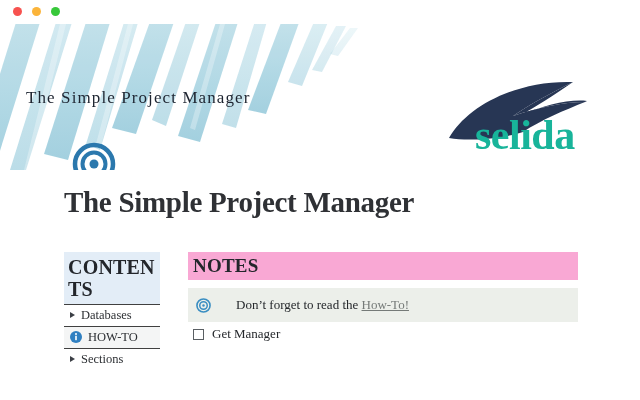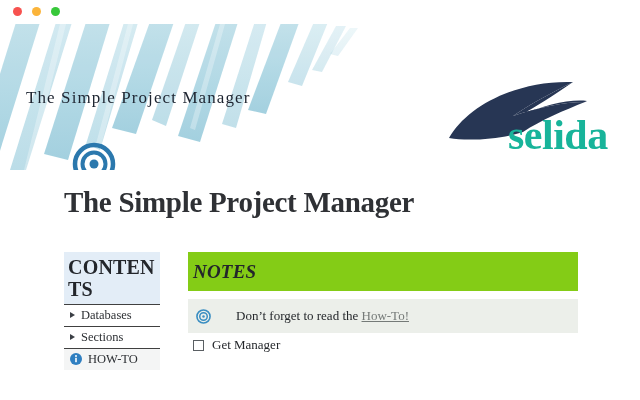--- a/index.html
+++ b/index.html
@@ -33,21 +33,21 @@
     font-size:17px; color:#1d2430; letter-spacing:1.1px;
     white-space:nowrap; z-index:3;
   }
   .bullseye-banner { position:absolute; left:72px; top:118px; width:44px; height:44px; z-index:4; }
 
   .logo { position:absolute; left:445px; top:48px; width:160px; height:92px; }
   .logo-text {
     position:absolute; left:30px; top:42px;
     font-family:"Liberation Serif", serif;
     font-weight:700; font-size:42px; color:#18b49a;
-    letter-spacing:-0.5px; line-height:1;margin-left:33px;
+    letter-spacing:-0.5px; line-height:1;
   }
   .logo-swoosh { position:absolute; left:0; top:0; }
 
   
   .page-title {
     position:absolute; left:64px; top:186px;
     font-family:"Liberation Serif", serif;
     font-weight:700; font-size:29px; color:#2f3135;
     letter-spacing:-0.3px; white-space:nowrap;
   }
@@ -74,24 +74,24 @@
   .tri {
     width:0; height:0; flex:0 0 auto;
     border-left:5px solid #3b3f45;
     border-top:3.5px solid transparent;
     border-bottom:3.5px solid transparent;
   }
   .info-icon { flex:0 0 auto; width:12px; height:12px; }
 
   .col-notes { position:absolute; left:188px; top:0; width:390px; }
   .notes-head {
-    background:#84cc16; height:39px; padding-left:5px;
+    background:#f9a8d4; height:28px; padding-left:5px;
     display:flex; align-items:center;
     font-family:"Liberation Serif", serif;
-    font-weight:700; font-size:19px; color:#23262b; letter-spacing:0.2px;font-style:italic;
+    font-weight:700; font-size:19px; color:#23262b; letter-spacing:0.2px;
   }
   .callout {
     margin-top:8px; background:#ecefea; height:34px;
     display:flex; align-items:center; gap:25px; padding-left:8px;
     font-family:"Liberation Serif", serif;
     font-size:13px; color:#24272b;
   }
   .callout-ico { flex:0 0 auto; width:15px; height:15px; }
   .callout a {
     color:#757a78; text-decoration:underline;
@@ -171,32 +171,32 @@
   <div class="cols">
 
     <div class="col-contents">
       <div class="contents-head">CONTENTS</div>
 
       <div class="nav-item">
         <span class="tri"></span>
         <span>Databases</span>
       </div>
 
-      <div class="nav-item">
-        <span class="tri"></span>
-        <span>Sections</span>
-      </div>
-
       <div class="nav-item shaded">
         <svg class="info-icon" viewBox="0 0 12 12">
           <circle cx="6" cy="6" r="6" fill="#2f7fc1"></circle>
           <rect x="5.2" y="4.8" width="1.6" height="4.4" fill="#ffffff"></rect>
           <circle cx="6" cy="3" r="1" fill="#ffffff"></circle>
         </svg>
         <span>HOW-TO</span>
+      </div>
+
+      <div class="nav-item">
+        <span class="tri"></span>
+        <span>Sections</span>
       </div>
     </div>
 
     <div class="col-notes">
       <div class="notes-head">NOTES</div>
 
       <div class="callout">
         <svg class="callout-ico" viewBox="0 0 16 16">
           <circle cx="8" cy="8" r="7" fill="none" stroke="#3a8ec2" stroke-width="1.7"></circle>
           <circle cx="8" cy="8" r="4" fill="none" stroke="#3a8ec2" stroke-width="1.6"></circle>

